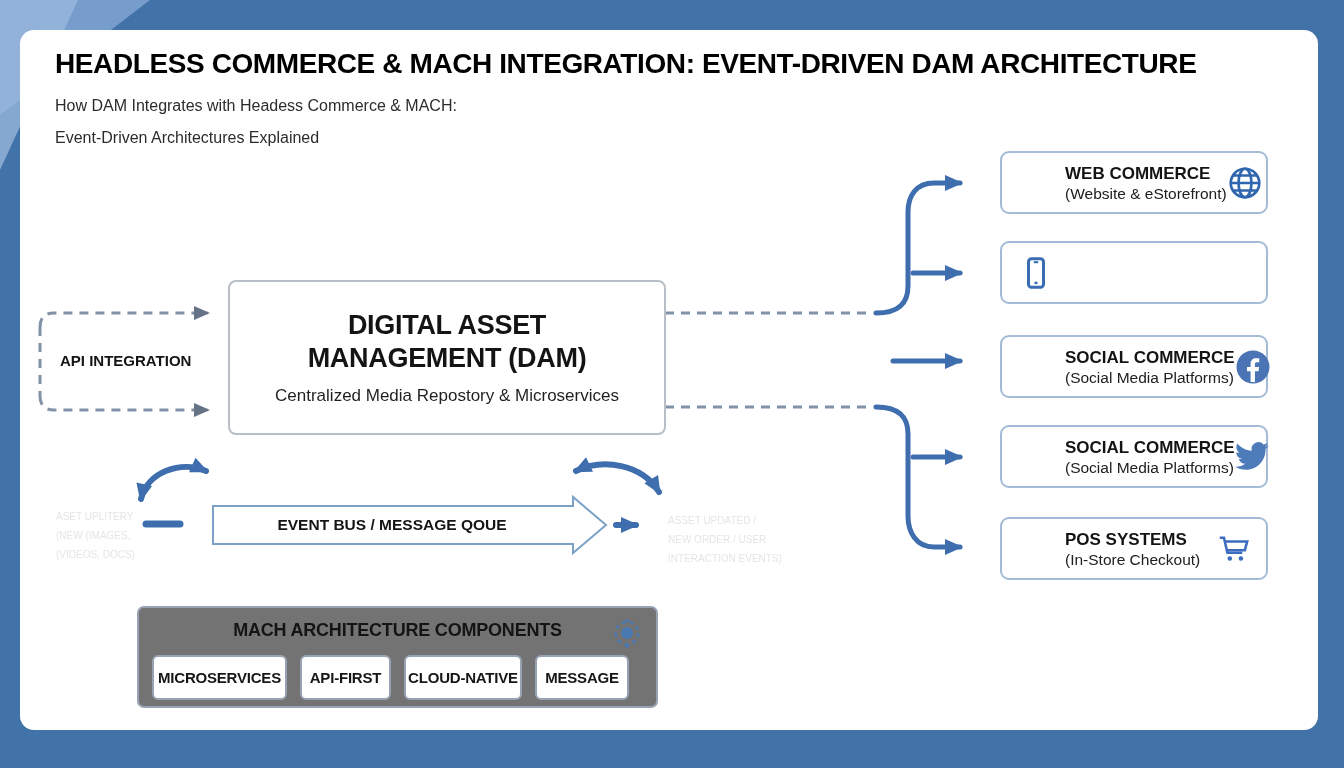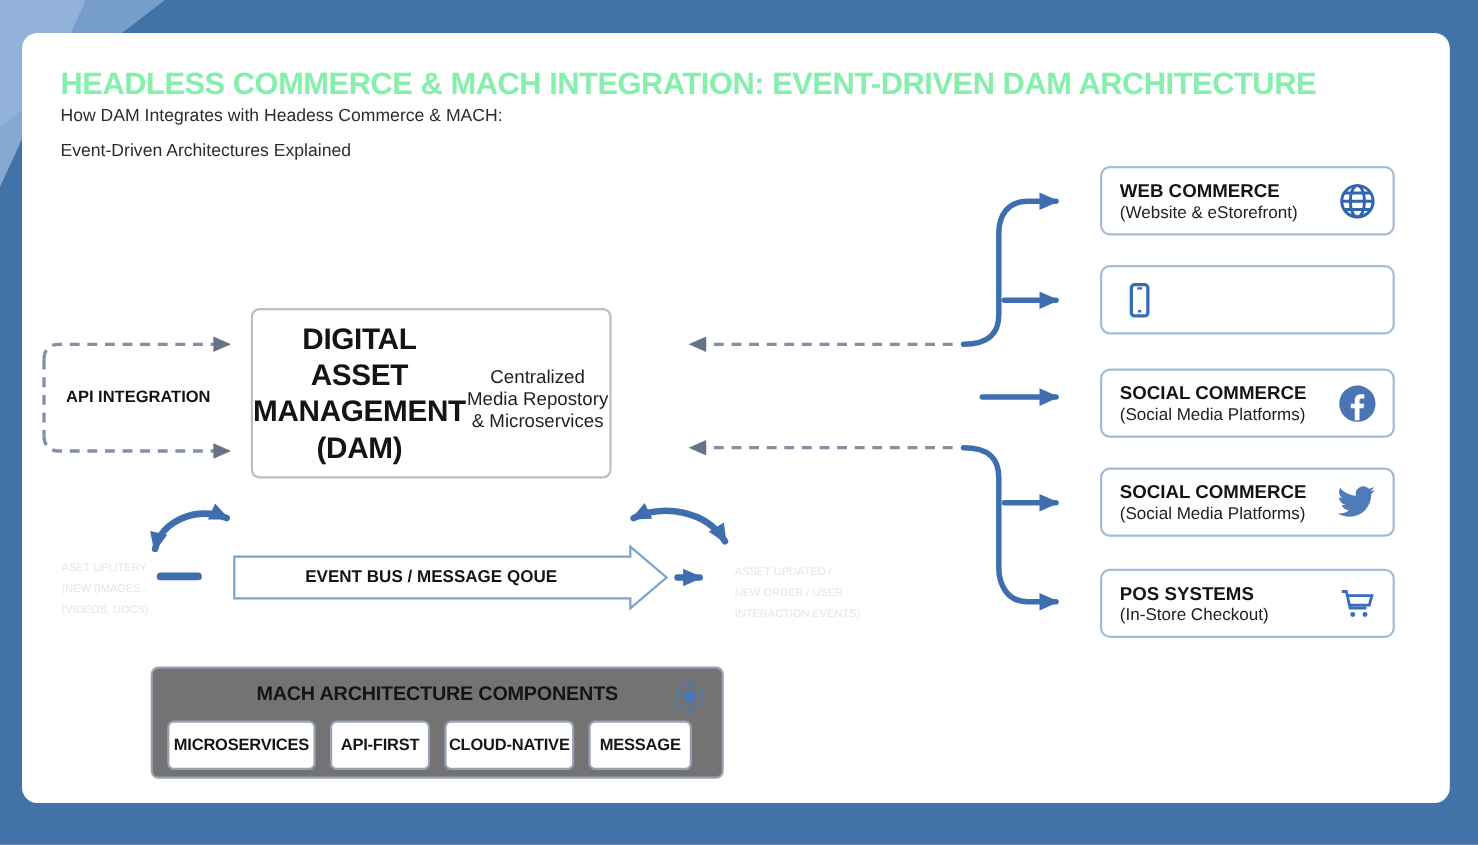--- a/index.html
+++ b/index.html
@@ -7,35 +7,35 @@
     width:1344px;height:768px;overflow:hidden;position:relative;
     background:#4273A8;
     font-family:"Liberation Sans", sans-serif;
     color:#161616;
   }
   .stage{position:absolute;inset:0;}
   .deco-tri-1{position:absolute;left:0;top:0;width:150px;height:115px;background:#7fa5d2;clip-path:polygon(0 0,100% 0,0 100%);opacity:.85;}
   .deco-tri-2{position:absolute;left:0;top:0;width:78px;height:170px;background:#9cbade;clip-path:polygon(0 0,100% 0,0 100%);opacity:.75;}
   .card{position:absolute;left:20px;top:30px;width:1298px;height:700px;background:#ffffff;border-radius:14px;}
   .abs{position:absolute;}
-  .page-title{left:55px;top:60px;font-size:28px;font-weight:bold;letter-spacing:-0.4px;color:#86efac;white-space:nowrap;}
+  .page-title{left:55px;top:48px;font-size:28px;font-weight:bold;letter-spacing:-0.4px;color:#000000;white-space:nowrap;}
   .page-subtitle{left:55px;top:90px;font-size:16px;line-height:32px;color:#2c2c2c;}
   
-  .dam-box{left:228px;top:280px;width:328px;height:155px;background:#fff;border:2px solid #b9bfc7;border-radius:8px;
-    display:flex;flex-direction:row;align-items:center;justify-content:center;text-align:center;box-sizing:border-box;}
+  .dam-box{left:228px;top:280px;width:438px;height:155px;background:#fff;border:2px solid #b9bfc7;border-radius:8px;
+    display:flex;flex-direction:column;align-items:center;justify-content:center;text-align:center;box-sizing:border-box;}
   .dam-title{font-size:27px;font-weight:bold;line-height:33px;letter-spacing:-0.3px;color:#141414;}
   .dam-sub{font-size:17px;margin-top:11px;color:#1f1f1f;}
   
   .conn-label{font-size:15px;font-weight:bold;color:#141414;white-space:nowrap;}
   .conn-label.left{left:60px;top:352px;}
   .conn-label.right{left:639px;top:353px;}
   
   .channel{left:1000px;width:268px;height:63px;background:#fff;border:2px solid #a3bbd6;border-radius:9px;box-sizing:border-box;
     display:flex;align-items:center;justify-content:space-between;padding:0 14px 0 16px;}
-  .ch-text{display:flex;flex-direction:column;}
+  .ch-text{display:flex;flex-direction:column;margin-left:47px;}
   .ch-title{font-size:17px;font-weight:bold;line-height:21px;color:#141414;white-space:nowrap;}
   .ch-sub{font-size:15.5px;line-height:19px;color:#202020;white-space:nowrap;}
   .ch-icon{width:36px;height:36px;flex:0 0 auto;}
   
   .note{font-size:10px;line-height:19px;color:#e5e5e5;margin-left:12px;}
   .note.left{left:44px;top:507px;}
   .note.right{left:656px;top:511px;}
   .bus-label{left:222px;top:516px;width:340px;text-align:center;font-size:15.5px;font-weight:bold;color:#141414;}
   
   .mach-box{left:137px;top:606px;width:521px;height:102px;background:#737373;border:2px solid #97a3b2;border-radius:7px;box-sizing:border-box;}

